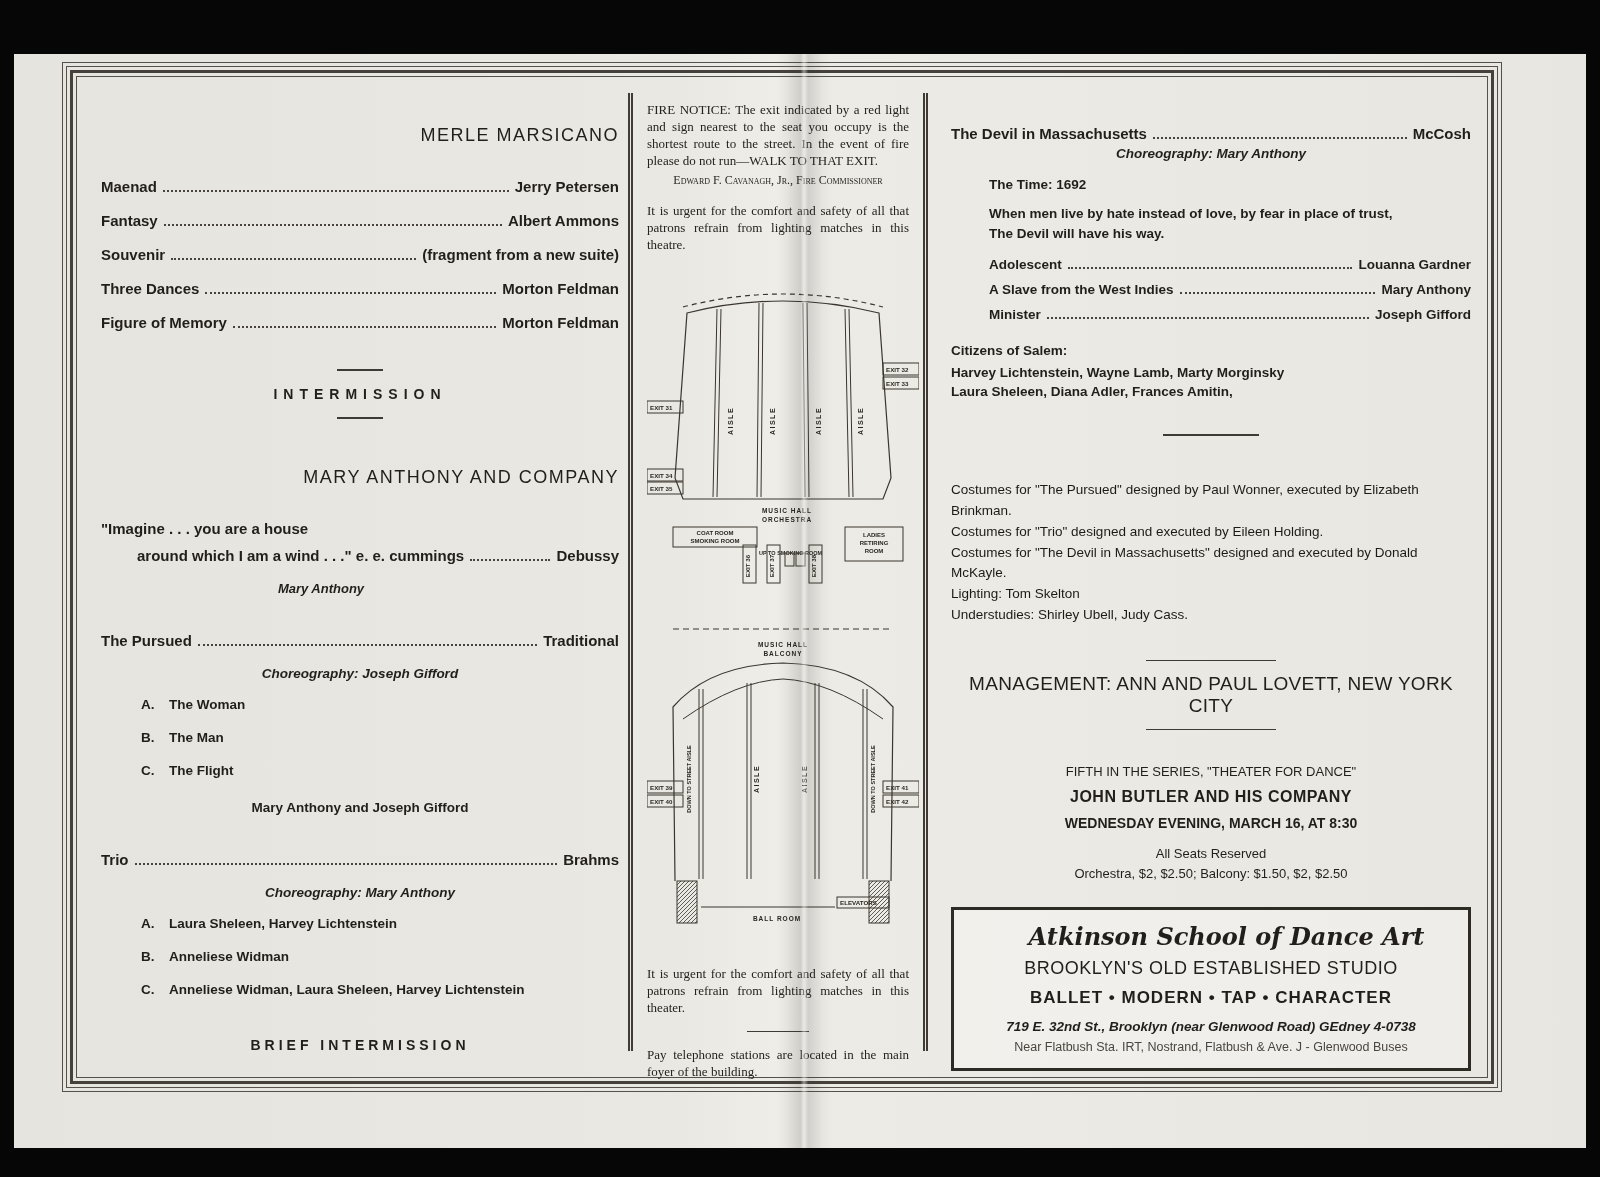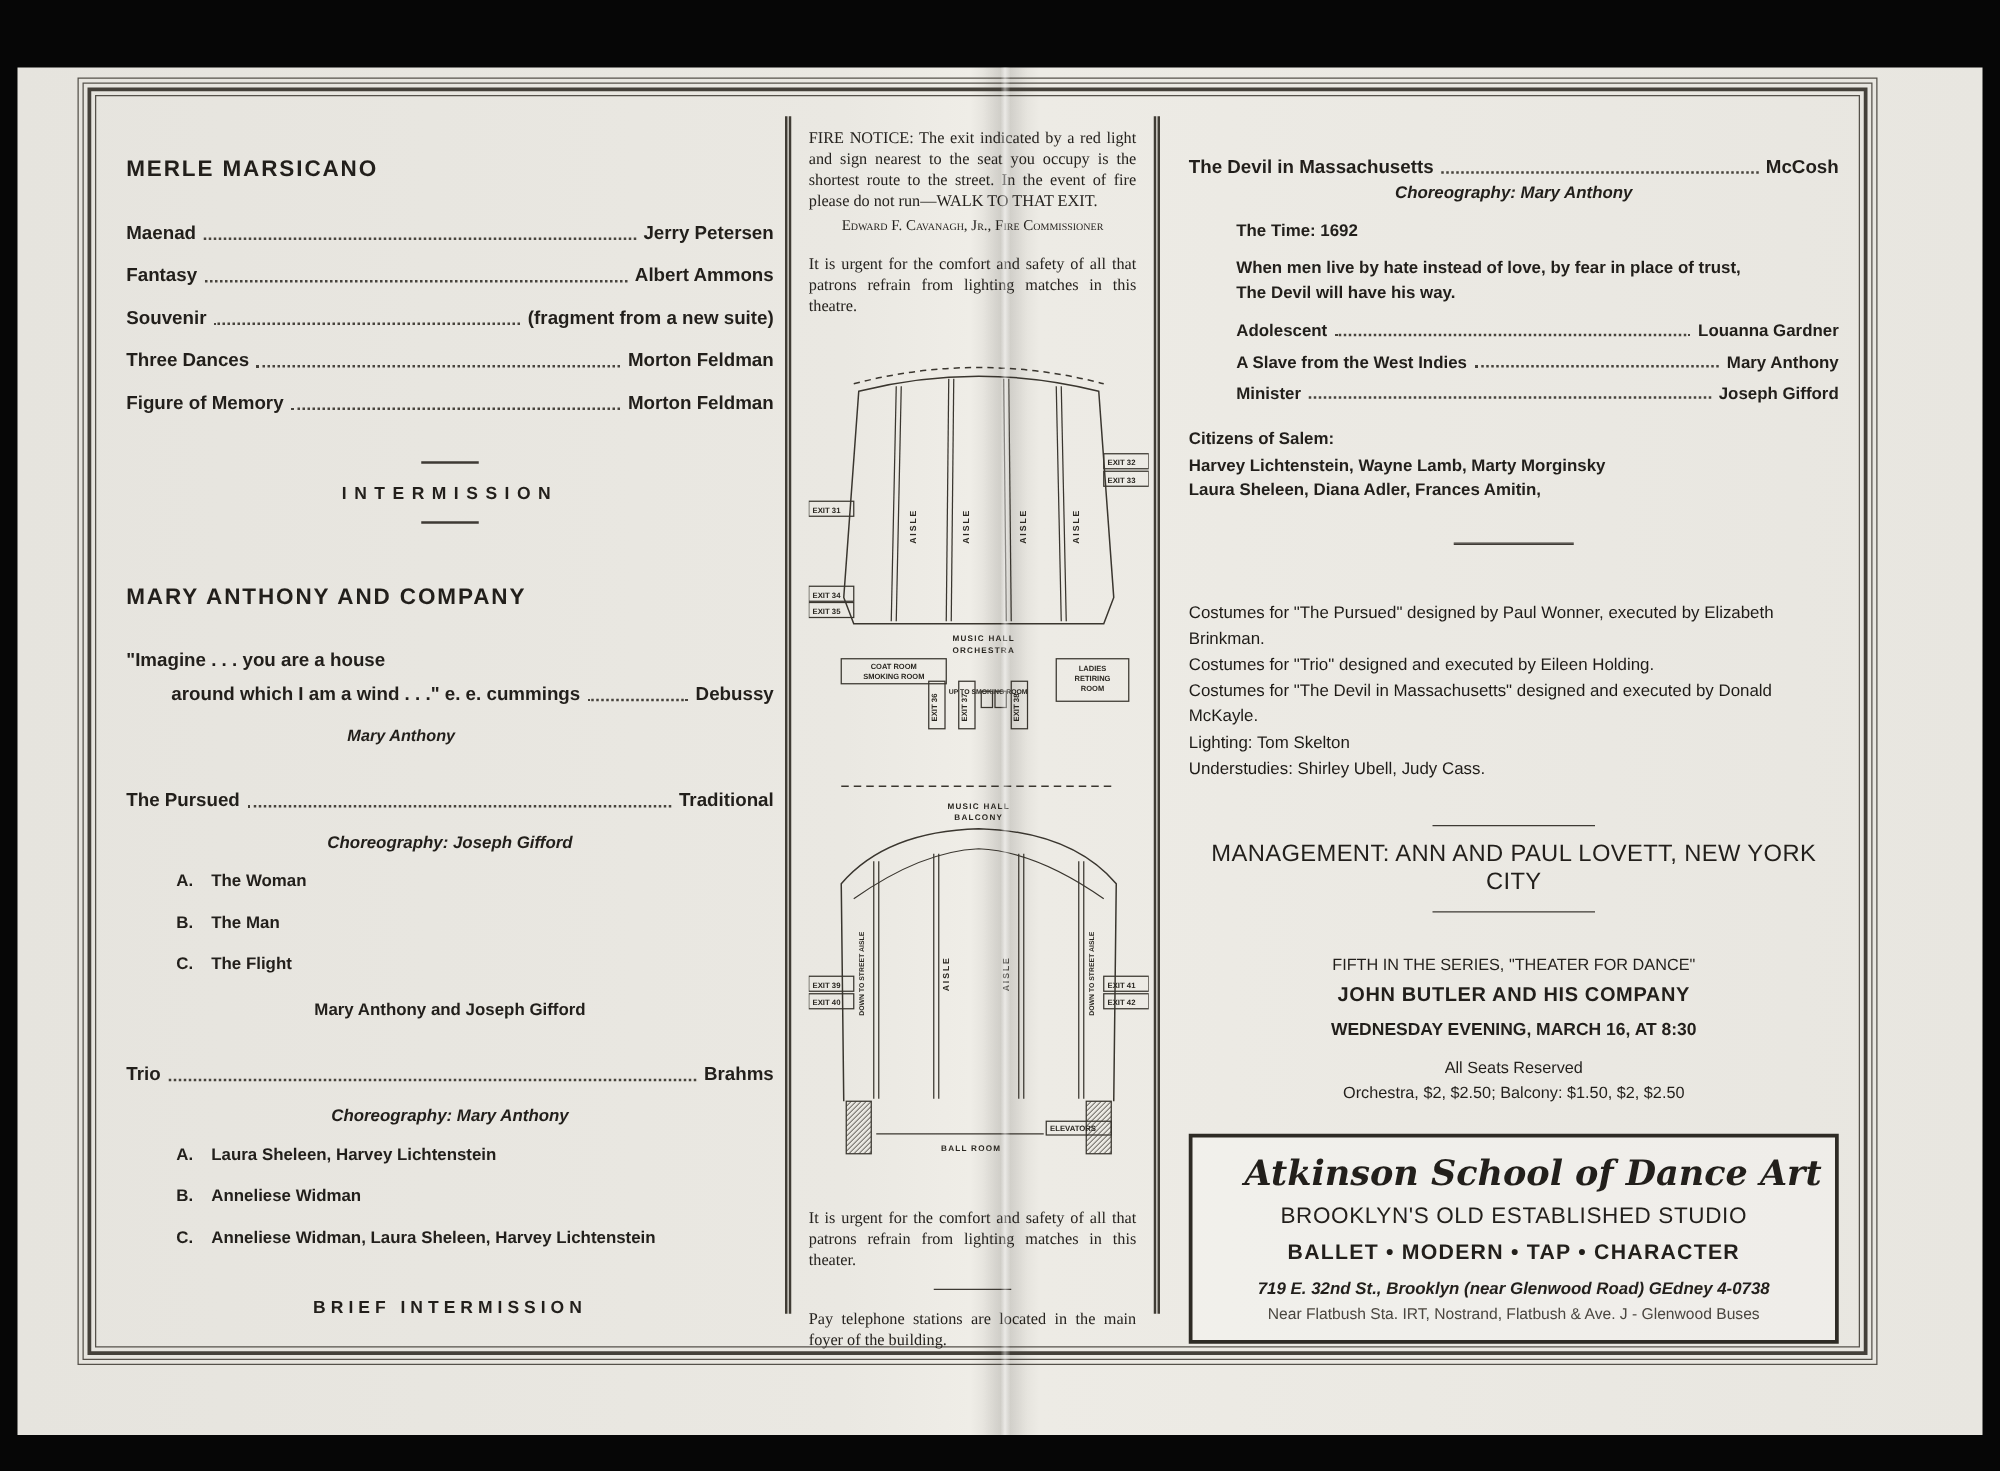--- a/index.html
+++ b/index.html
@@ -14,21 +14,21 @@
   .f2{border:1px solid #55514a;padding:3px;height:100%;box-sizing:border-box;}
   .f3{border:3px solid #45413a;padding:3px;height:100%;box-sizing:border-box;}
   .f4{border:1px solid #55514a;height:100%;box-sizing:border-box;position:relative;}
   .content{position:absolute;inset:0;}
   .col{position:absolute;}
   .col.left{left:24px;top:48px;width:518px;}
   .col.center{left:551px;top:16px;width:300px;height:958px;box-sizing:border-box;
               border-left:5px double #403c35;border-right:5px double #403c35;padding:8px 14px;}
   .col.right{left:874px;top:48px;width:520px;}
 
-  .h-main{font-size:18px;font-weight:bold;letter-spacing:1.5px;text-align:left;margin:0 0 32px;}
+  .h-main{font-size:18px;font-weight:normal;letter-spacing:1.5px;text-align:right;margin:0 0 32px;}
   .row{display:flex;align-items:flex-end;font-weight:bold;font-size:15px;margin-bottom:17px;}
   .rt,.rc{white-space:nowrap;}
   .leader{flex:1 1 auto;border-bottom:2px dotted #47433c;margin:0 6px 3px;min-width:24px;}
   .inter{margin-top:38px;text-align:center;}
   .srule{width:46px;border-top:2px solid #3e3a34;margin:0 auto;}
   .inter-text{font-weight:bold;letter-spacing:6px;font-size:14px;margin:15px 0;}
   .h2space{margin-top:48px;}
   .imagine{margin-top:20px;}
   .im1{font-weight:bold;font-size:15px;margin-bottom:10px;}
   .im2 .rt{margin-left:36px;}
@@ -66,21 +66,21 @@
   .mgmt-block{margin-top:34px;text-align:center;}
   .mgmt-rule{width:130px;border-top:1.5px solid #3e3a34;margin:0 auto;}
   .mgmt-text{font-size:19px;letter-spacing:0.3px;margin:12px 0;}
   .next{text-align:center;margin-top:34px;}
   .series{font-size:13px;margin-bottom:9px;}
   .company{font-weight:bold;font-size:16px;letter-spacing:0.5px;margin-bottom:9px;}
   .datetime{font-weight:bold;font-size:14px;margin-bottom:15px;}
   .reserved{font-size:13px;margin-bottom:5px;}
   .prices{font-size:13px;}
   .ad{margin-top:26px;border:3px solid #2e2b25;padding:12px 8px 14px;text-align:center;background:rgba(255,255,255,0.28);}
-  .ad-name{font-family:"DejaVu Serif",serif;font-style:italic;font-weight:bold;font-size:28px;margin-bottom:7px;margin-left:31px;}
+  .ad-name{font-family:"DejaVu Serif",serif;font-style:italic;font-weight:bold;font-size:24px;margin-bottom:7px;margin-left:31px;}
   .ad-tag{font-size:18px;letter-spacing:0.5px;margin-bottom:9px;}
   .ad-classes{font-weight:bold;font-size:17px;letter-spacing:1px;margin-bottom:11px;}
   .ad-addr{font-weight:bold;font-style:italic;font-size:13.5px;margin-bottom:6px;}
   .ad-dir{font-size:12.5px;color:#4a463f;}
 </style>
 </head>
 <body>
 
 <div class="scan">
  <div class="paper">

